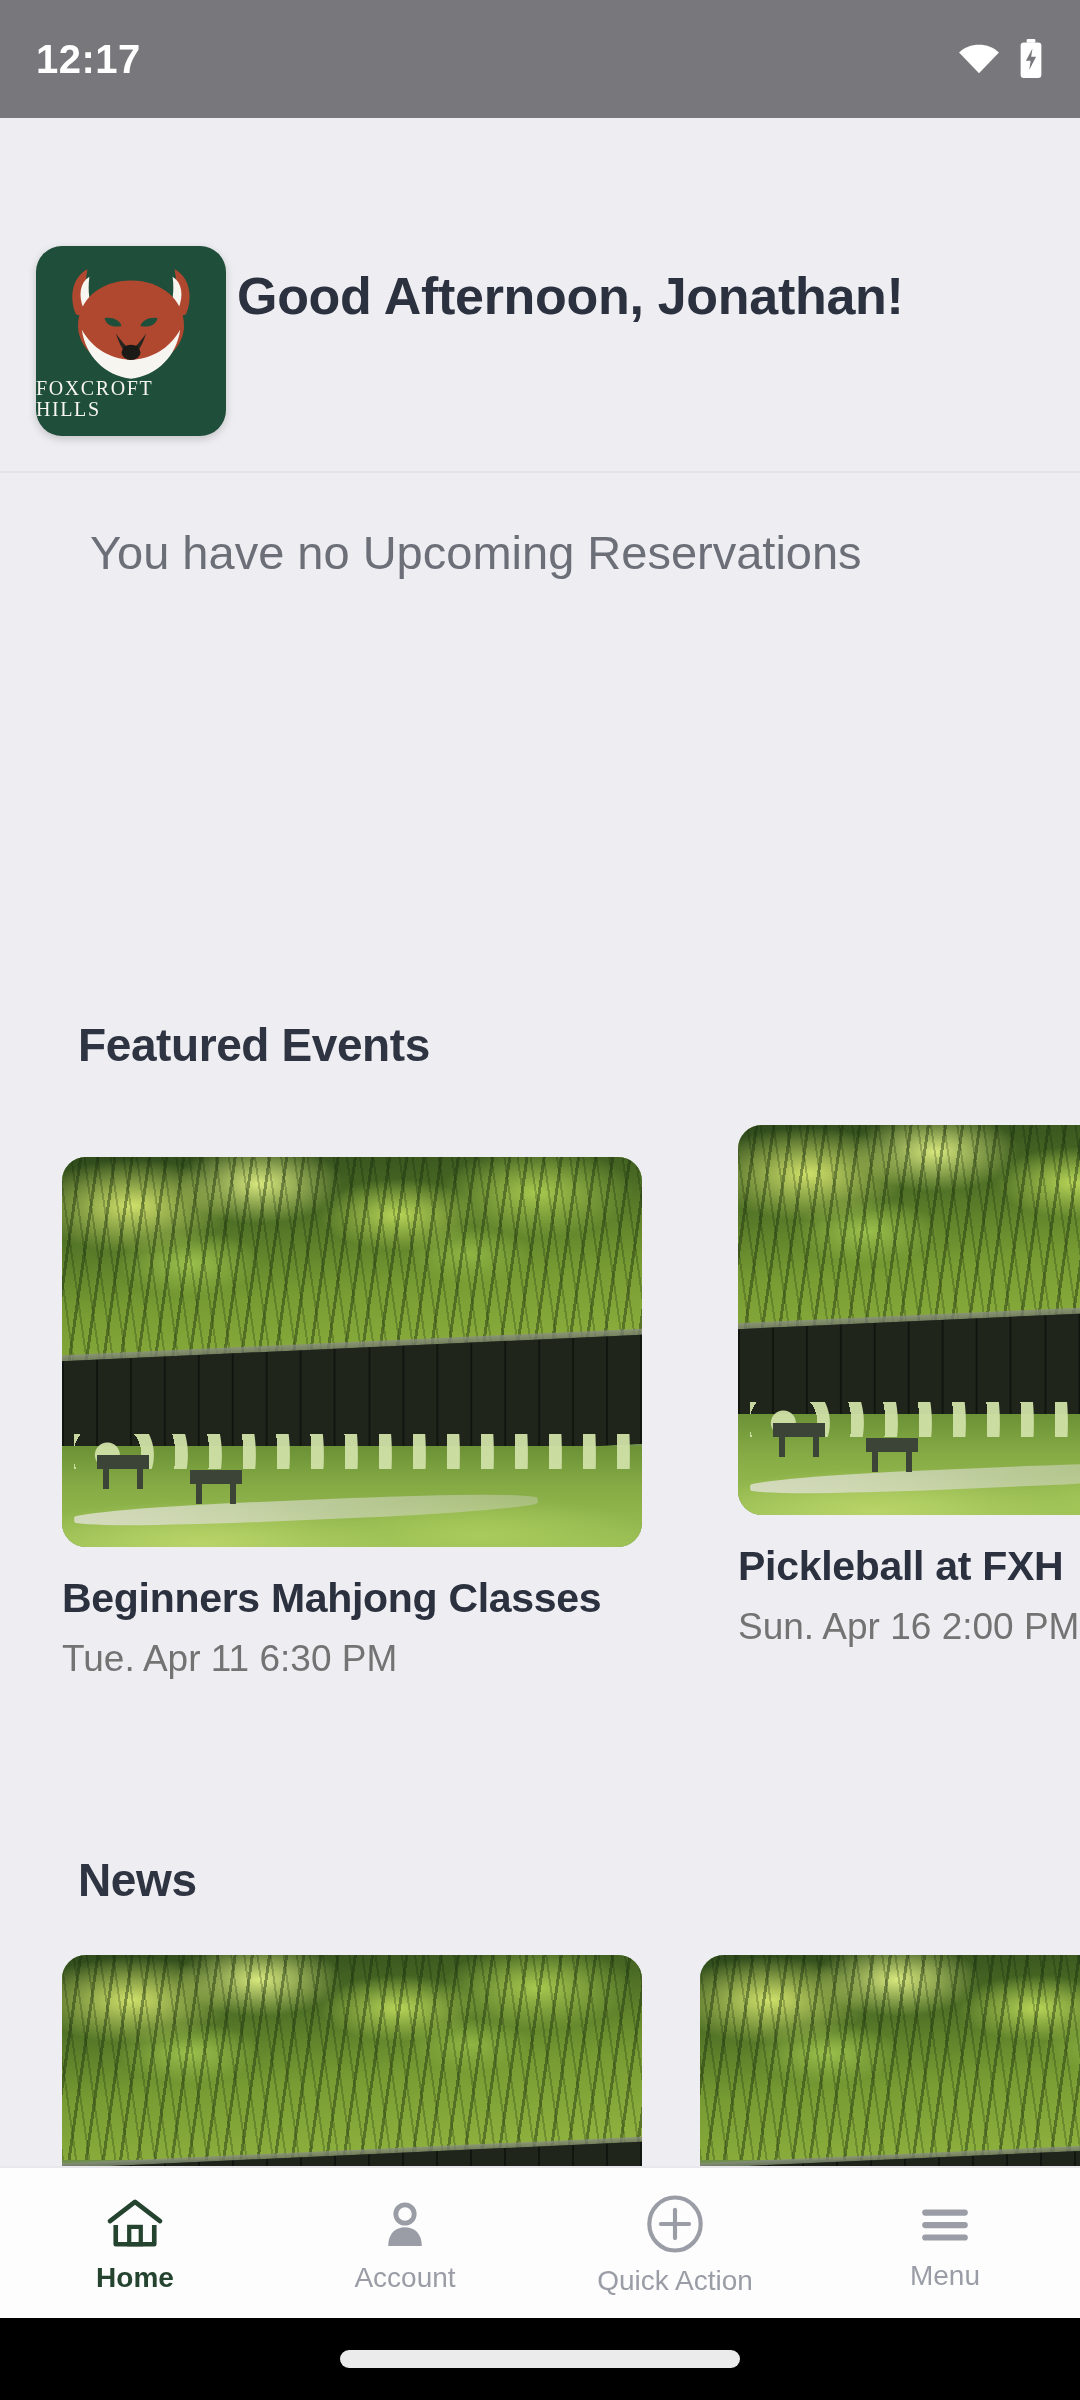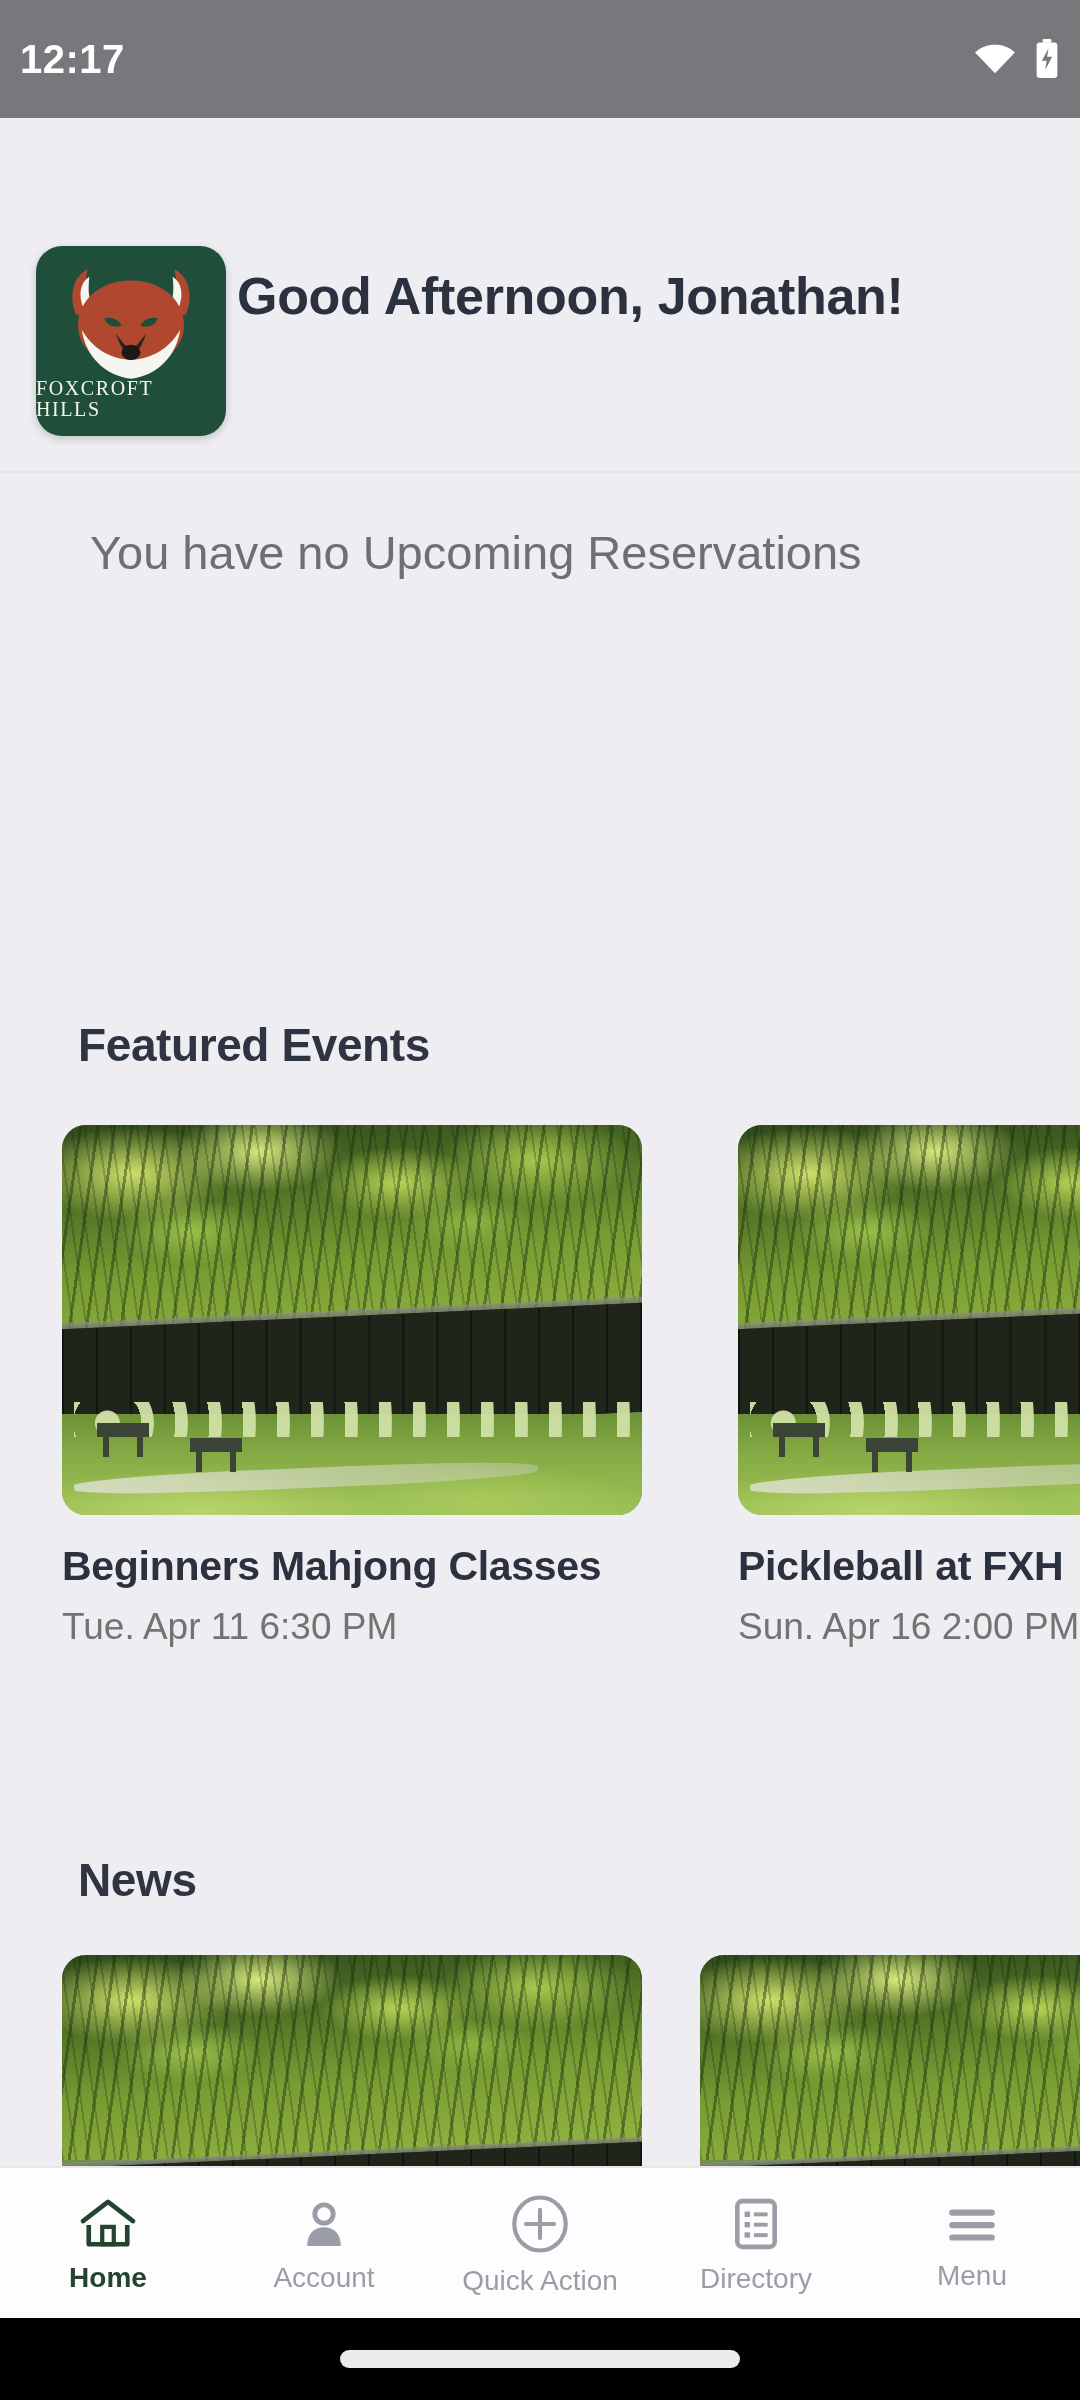--- a/index.html
+++ b/index.html
@@ -15,21 +15,21 @@
     background:#eeeef2;
     overflow:hidden;
   }
 
   
   #statusbar {
     position:absolute; top:0; left:0;
     width:1080px; height:118px;
     background:#78787c;
     display:flex; align-items:center;
-    padding:0 20px;
+    padding:0 36px;
   }
   #clock {
     color:#ffffff; font-size:40px; font-weight:600;
     letter-spacing:0.5px;
   }
   #status-icons {
     margin-left:auto; display:flex; align-items:center; gap:18px;
   }
   .sicon { display:block; }
 
@@ -278,21 +278,21 @@
     <div id="greeting">Good Afternoon, Jonathan!</div>
   </div>
 
   <div id="res-text">You have no Upcoming Reservations</div>
 
 
   <div class="section-title" id="featured-title">Featured Events</div>
 
   <div class="rail" id="featured-rail">
 
-    <div class="card" style="left:62px;">
+    <div class="card" style="left:62px;margin-top:32px;">
       <div class="card-img">
         <div class="photo">
           <div class="sky"></div>
             <div class="shade"></div>
           <div class="fence-top"></div>
             <div class="fence"></div>
           <div class="lawn"></div>
             <div class="shrubs"></div>
           <div class="path"></div>
           <div class="bench b1"></div>
@@ -373,32 +373,20 @@
     </div>
 
     <div class="nav-item">
       <svg width="58" height="58" viewBox="0 0 28 28">
         <ellipse cx="14" cy="14" rx="12.4" ry="12.8" fill="none" stroke="#9a9da6" stroke-width="2"></ellipse>
         <path d="M14 7.2 V20.8 M7.2 14 H20.8" stroke="#9a9da6" stroke-width="2" stroke-linecap="round"></path>
       </svg>
       <span class="nav-label">Quick Action</span>
     </div>
 
-    <div class="nav-item">
-      <svg width="50" height="54" viewBox="0 0 24 26">
-        <rect x="3" y="2" width="18" height="22" rx="2.4" fill="none" stroke="#9a9da6" stroke-width="2.2"></rect>
-        <rect x="6.5" y="7" width="2.6" height="2.6" fill="#9a9da6"></rect>
-        <rect x="6.5" y="12" width="2.6" height="2.6" fill="#9a9da6"></rect>
-        <rect x="6.5" y="17" width="2.6" height="2.6" fill="#9a9da6"></rect>
-        <rect x="11" y="7.4" width="6.6" height="1.9" fill="#9a9da6"></rect>
-        <rect x="11" y="12.4" width="6.6" height="1.9" fill="#9a9da6"></rect>
-        <rect x="11" y="17.4" width="6.6" height="1.9" fill="#9a9da6"></rect>
-      </svg>
-      <span class="nav-label">Directory</span>
-    </div>
 
     <div class="nav-item">
       <svg width="54" height="48" viewBox="0 0 26 22">
         <rect x="2" y="4" width="22" height="3" rx="1.5" fill="#9a9da6"></rect>
         <rect x="2" y="10" width="22" height="3" rx="1.5" fill="#9a9da6"></rect>
         <rect x="2" y="16" width="22" height="3" rx="1.5" fill="#9a9da6"></rect>
       </svg>
       <span class="nav-label">Menu</span>
     </div>
 

